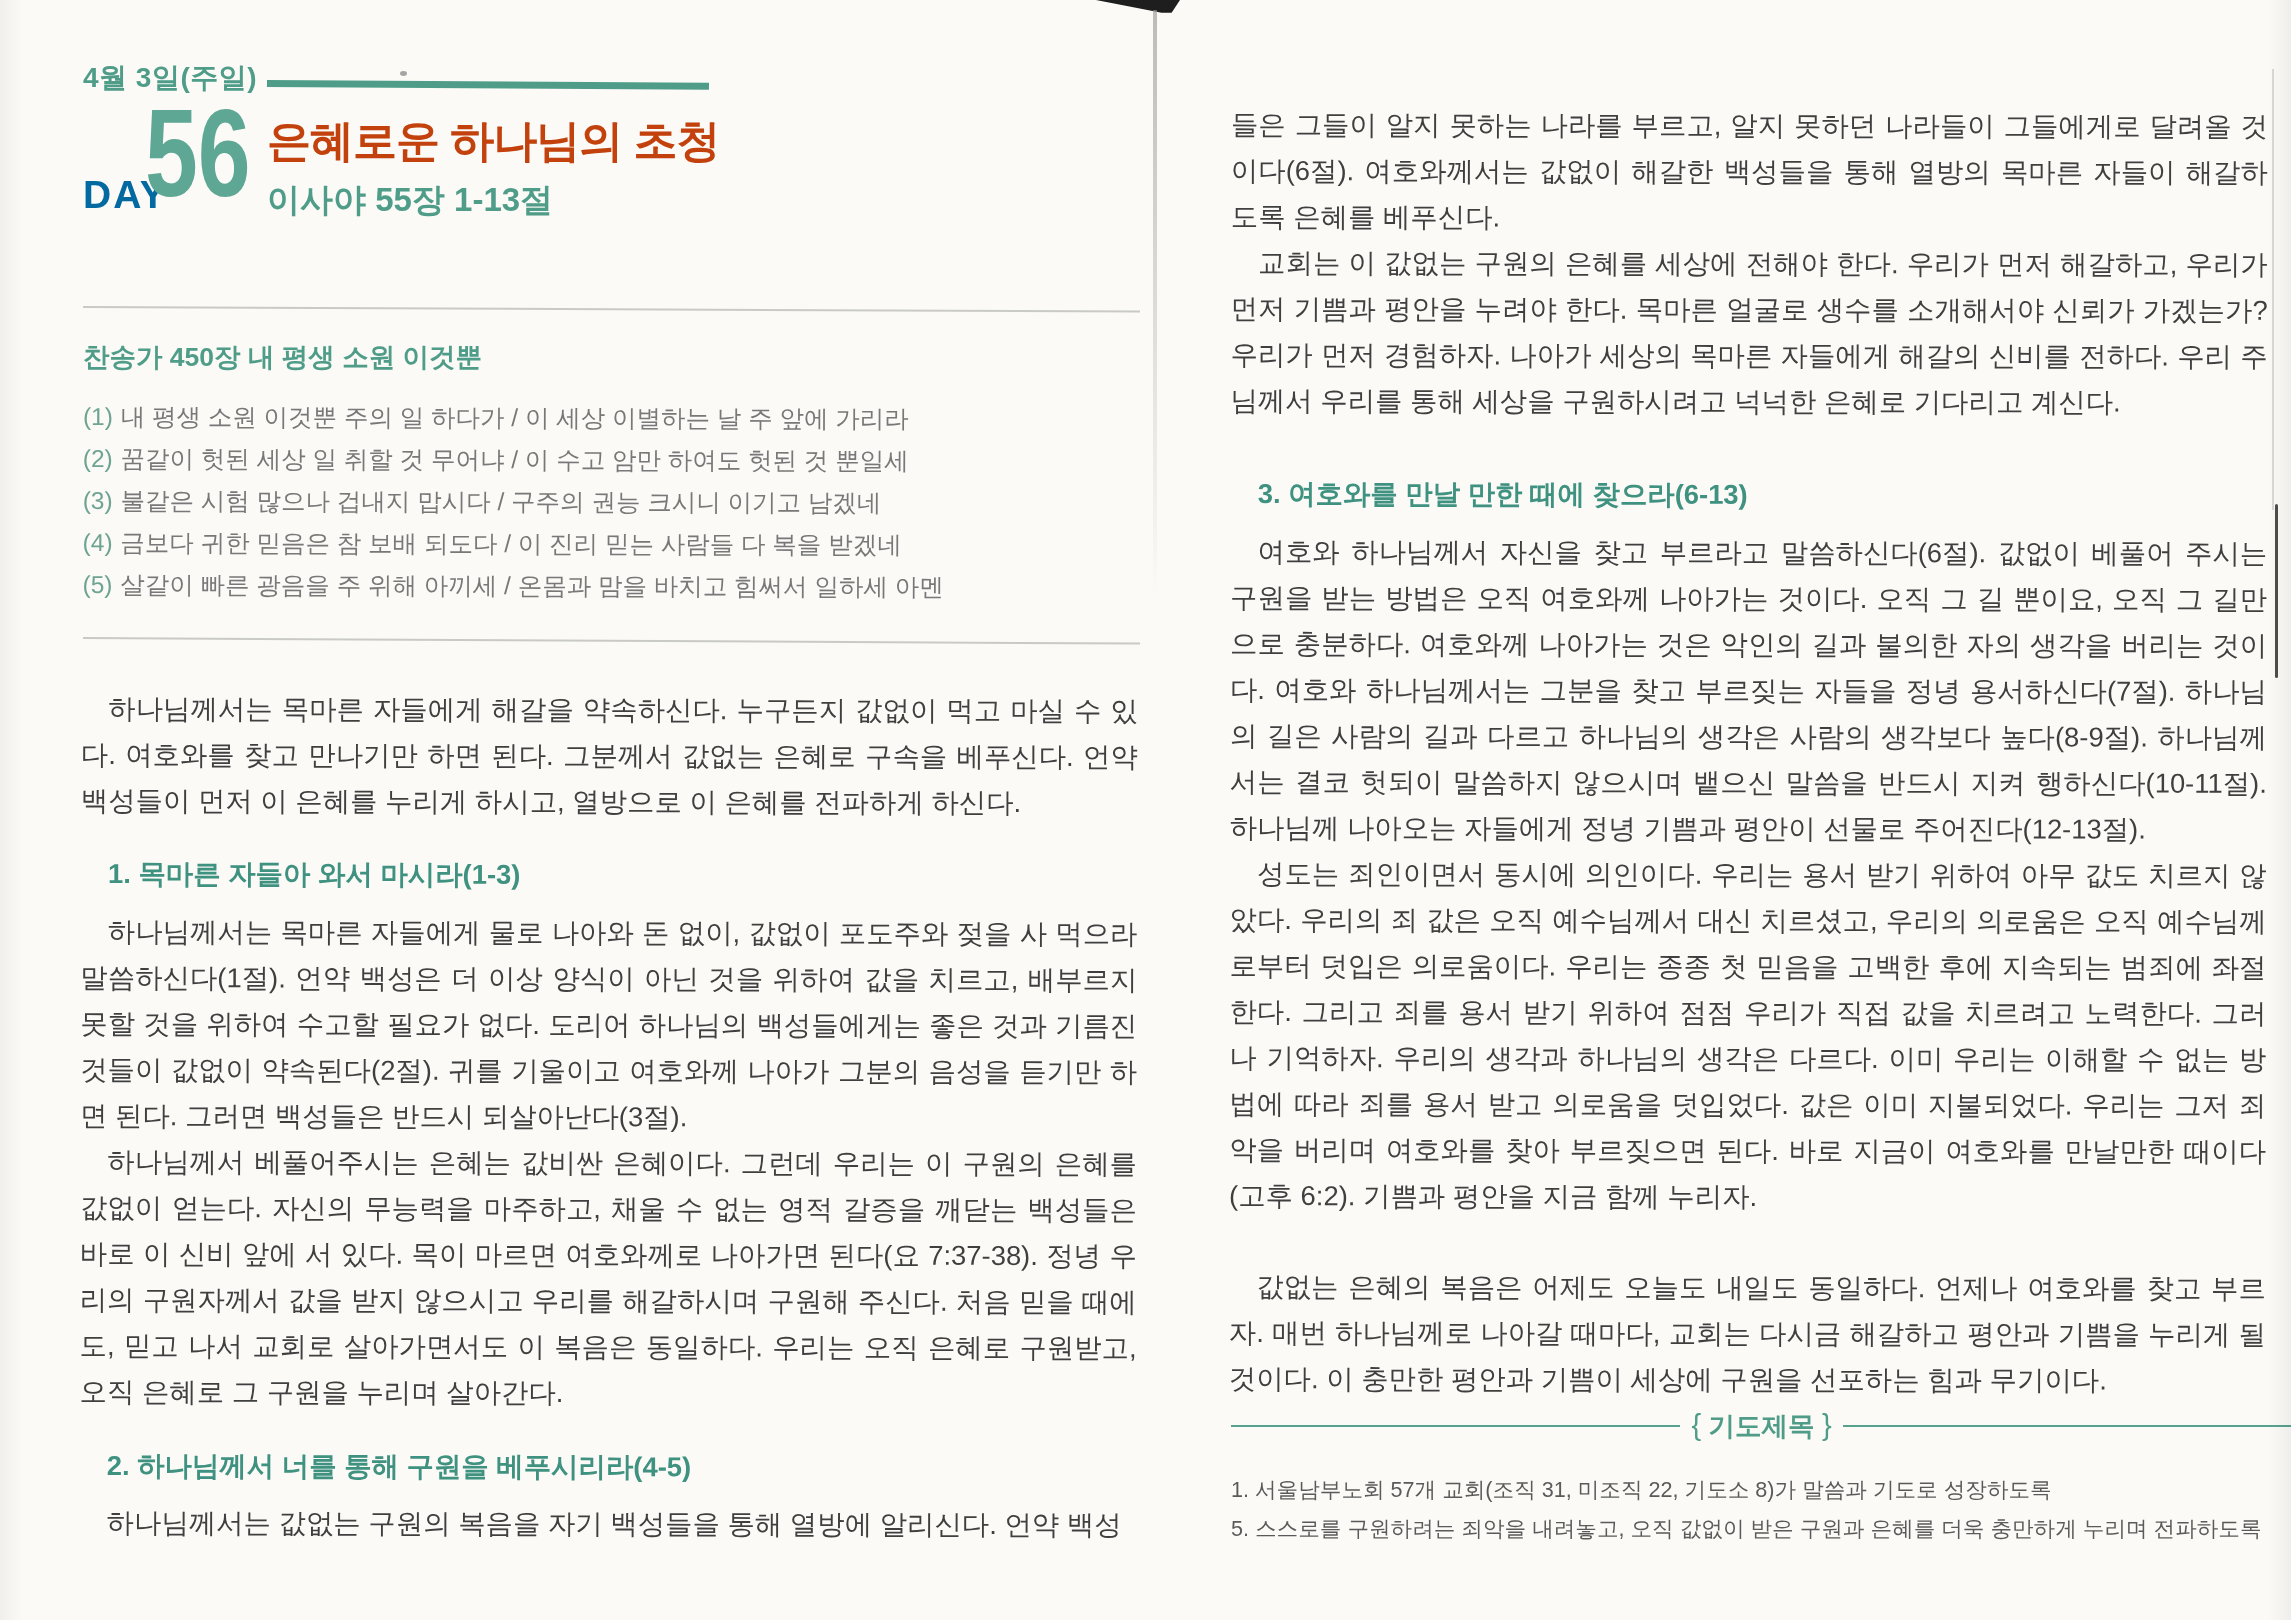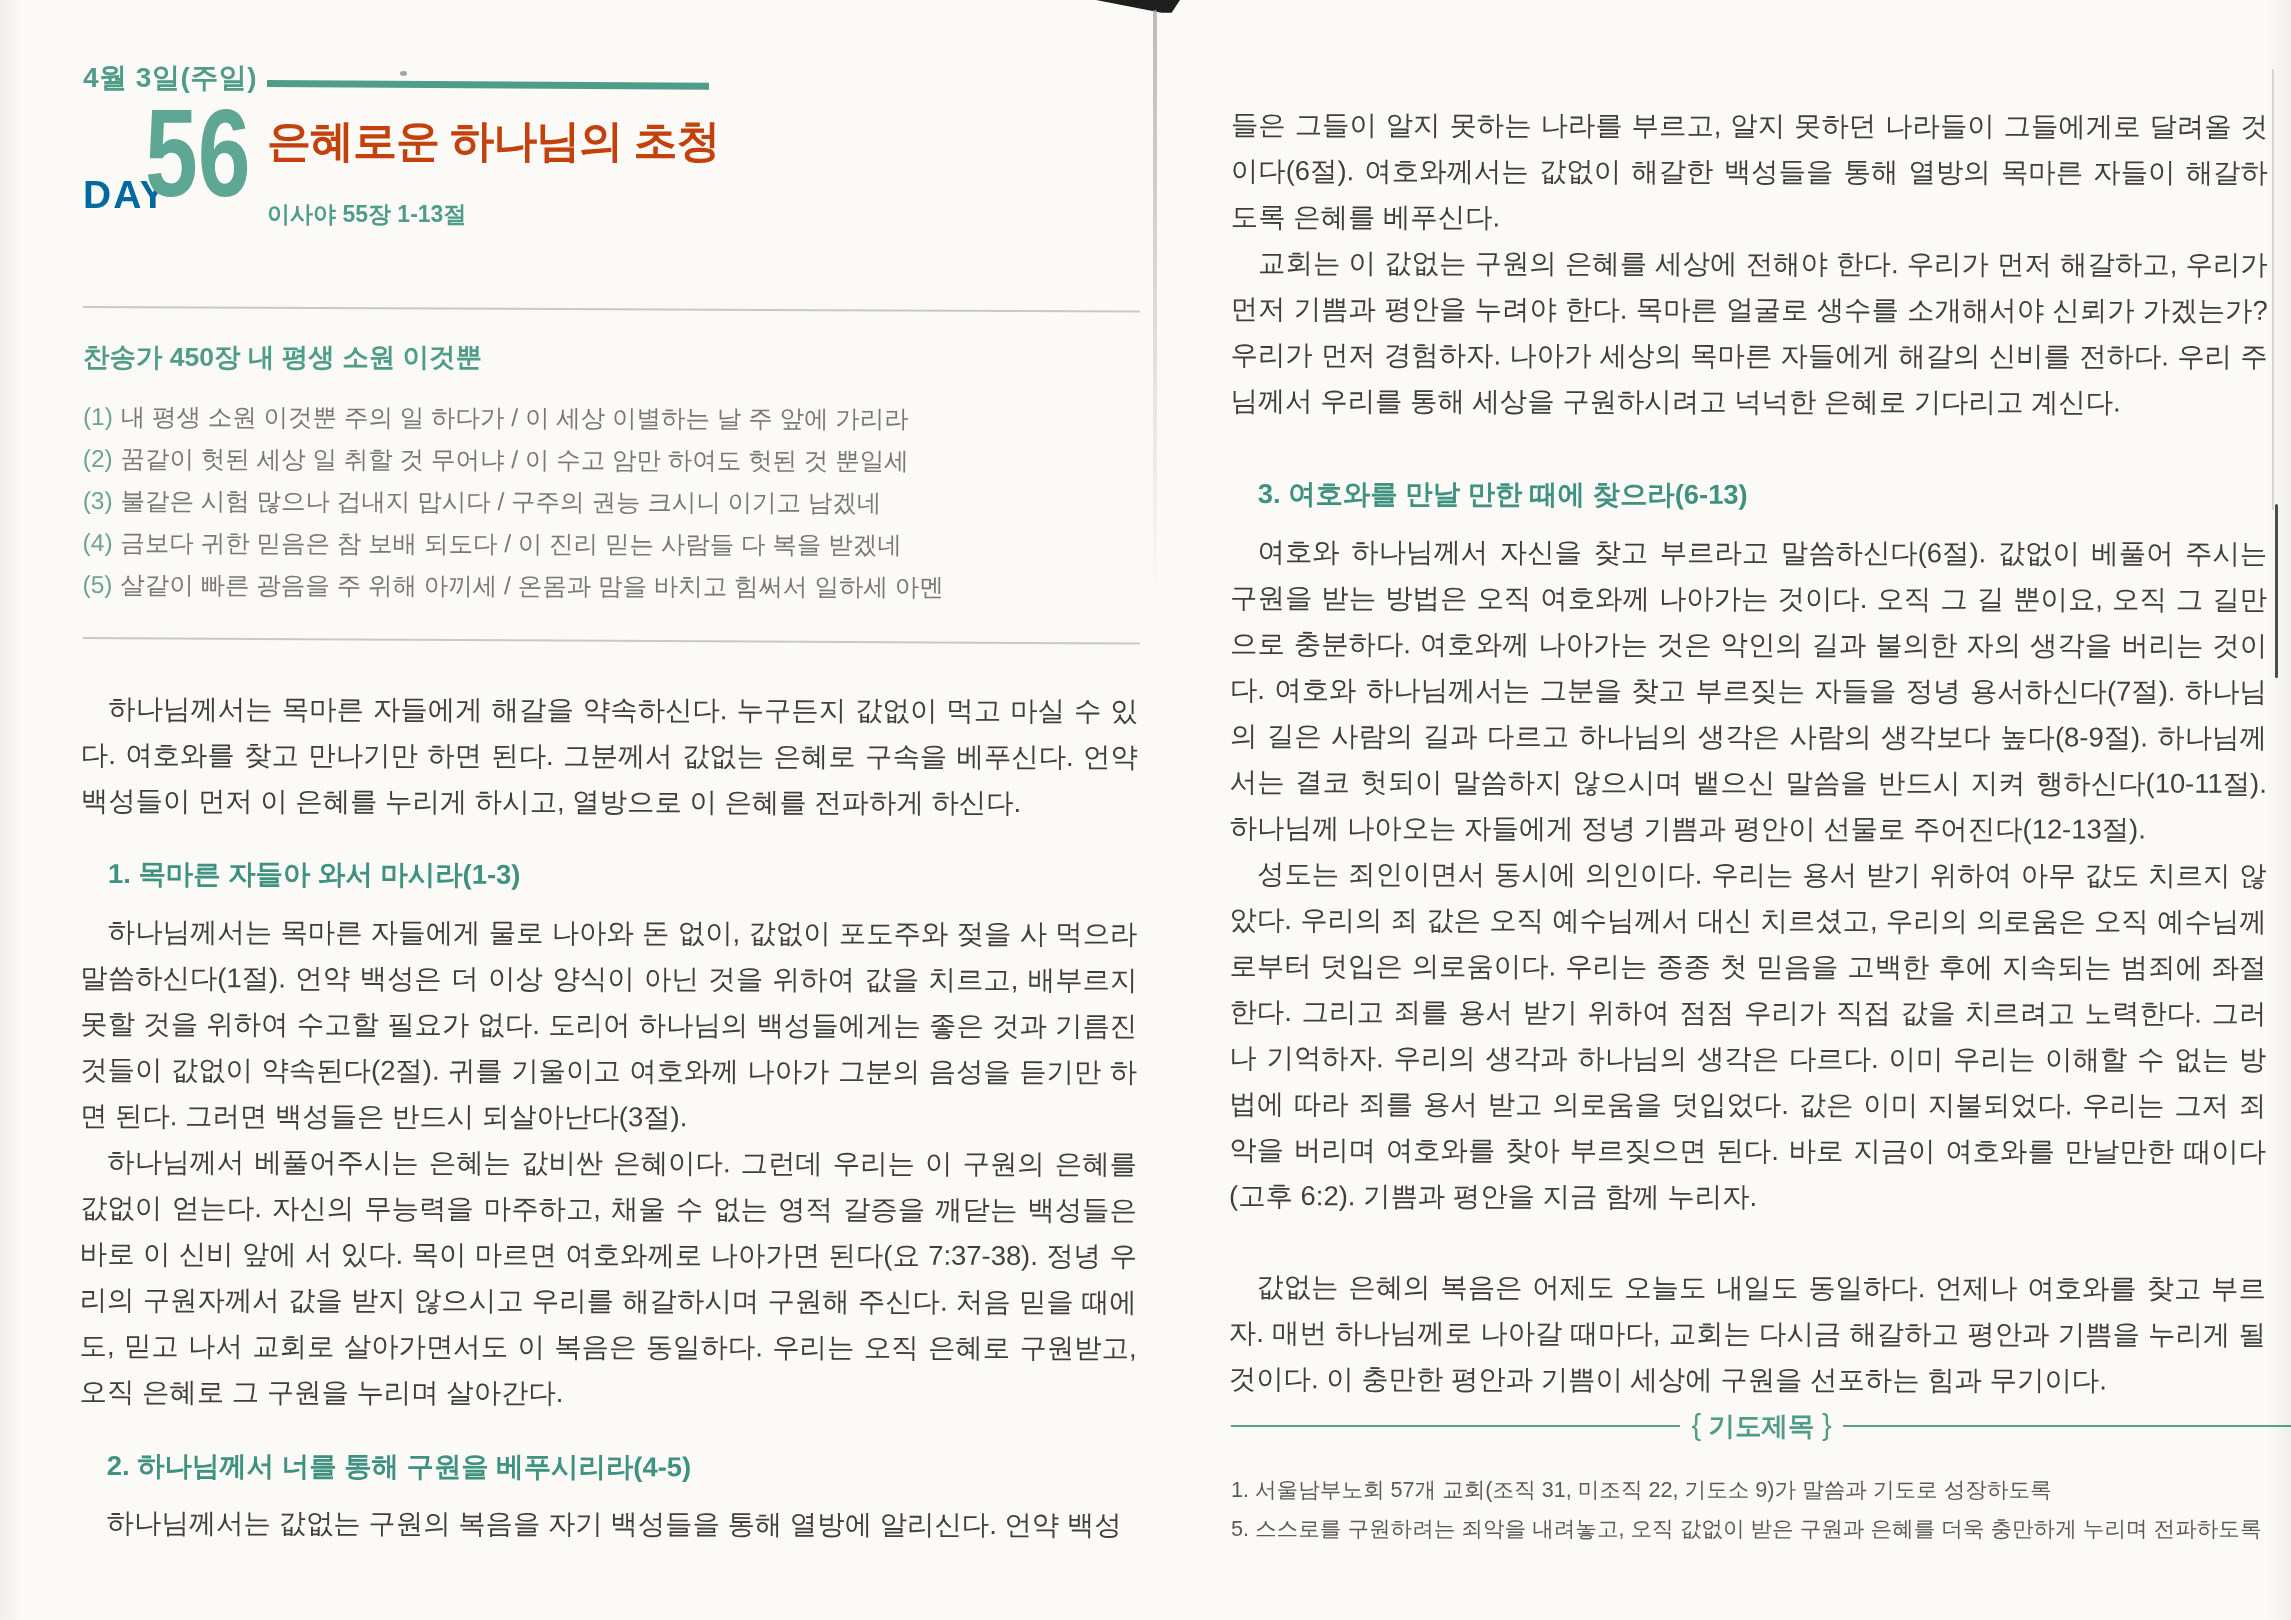--- a/index.html
+++ b/index.html
@@ -12,21 +12,21 @@
     color:#3f3f3f;
   }
   .abs{position:absolute;}
 
   
   .date-label{left:83px;top:59px;font-size:28px;font-weight:700;color:#4f9d88;letter-spacing:0.5px;}
   .title-rule{left:267px;top:80px;width:442px;height:6.9px;background:#4f9d88;transform:rotate(0.35deg);transform-origin:0 0;}
   .day-word{left:83px;top:173px;font-size:39px;font-weight:800;color:#0369a1;letter-spacing:2px;}
   .day-number{left:145px;top:90px;font-size:125px;font-weight:600;color:#5ea795;transform:scaleX(0.76);transform-origin:0 0;line-height:1;}
   .lesson-title{left:267px;top:112px;font-size:44px;font-weight:800;color:#c2410c;letter-spacing:-1px;}
-  .scripture-ref{left:267px;top:178px;font-size:23px;font-weight:700;color:#4f9d88;margin-top:21px;}
+  .scripture-ref{left:267px;top:178px;font-size:33px;font-weight:700;color:#4f9d88;}
 
   .divider{left:83px;width:1057px;height:2px;background:#c9c9c5;transform-origin:0 0;}
   .divider-1{top:306px;transform:rotate(0.25deg);}
   .divider-2{top:637px;transform:rotate(0.3deg);}
 
   
   .hymn-title{left:83px;top:339px;font-size:26.5px;font-weight:700;color:#4f9d88;}
   .hymn-list{left:83px;top:396px;width:1068px;transform:rotate(0.15deg);transform-origin:0 0;}
   .hymn-verse{font-size:24.5px;line-height:42px;color:#787878;white-space:nowrap;}
   .hymn-verse .v-num{color:#6fa493;margin-right:7.8px;}
@@ -115,21 +115,21 @@
       <p class="para indent gap-top">값없는 은혜의 복음은 어제도 오늘도 내일도 동일하다. 언제나 여호와를 찾고 부르자. 매번 하나님께로 나아갈 때마다, 교회는 다시금 해갈하고 평안과 기쁨을 누리게 될 것이다. 이 충만한 평안과 기쁨이 세상에 구원을 선포하는 힘과 무기이다.</p>
     </div>
 
     <div class="abs prayer">
       <div class="prayer-head">
         <span class="prayer-line"></span>
         <span class="prayer-title-wrap"><span class="prayer-brace">{</span> <span>기도제목</span> <span class="prayer-brace">}</span></span>
         <span class="prayer-line"></span>
       </div>
       <div class="prayer-items">
-        <div class="prayer-item">1. 서울남부노회 57개 교회(조직 31, 미조직 22, 기도소 9)가 말씀과 기도로 성장하도록</div>
+        <div class="prayer-item">1. 서울남부노회 57개 교회(조직 31, 미조직 22, 기도소 8)가 말씀과 기도로 성장하도록</div>
         <div class="prayer-item">5. 스스로를 구원하려는 죄악을 내려놓고, 오직 값없이 받은 구원과 은혜를 더욱 충만하게 누리며 전파하도록</div>
       </div>
     </div>
   </div>
 
   <div class="abs gutter-notch"></div>
   <div class="abs gutter-line"></div>
   <div class="abs edge-right-faint"></div>
   <div class="abs edge-right-line"></div>
   <div class="abs edge-right-shade"></div>

